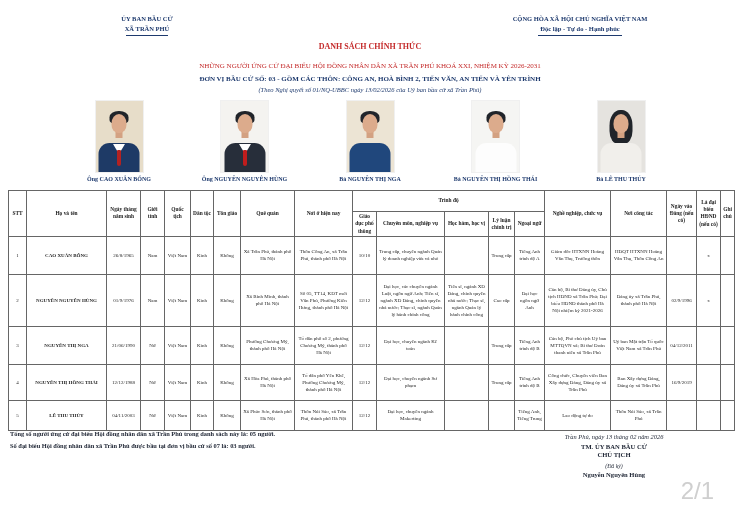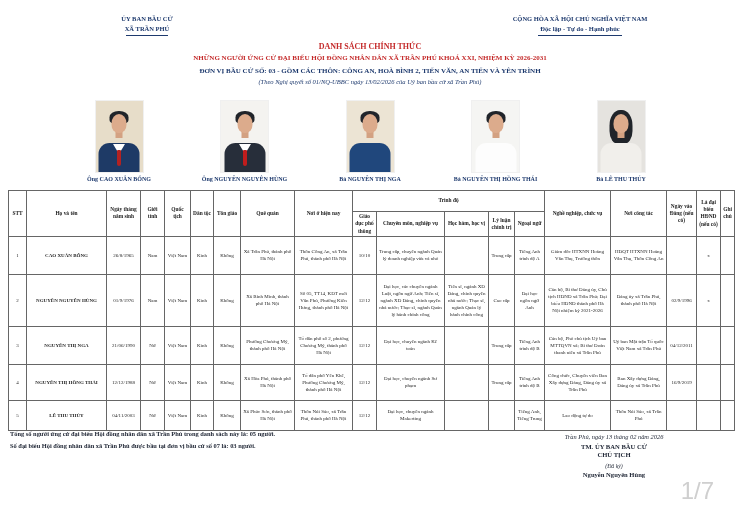--- a/index.html
+++ b/index.html
@@ -5,21 +5,21 @@
   html,body{margin:0;padding:0;background:#fbfbfa;}
   .doc{position:relative;width:740px;height:511px;background:#ffffff;font-family:"Liberation Serif",serif;color:#222;overflow:hidden;}
   
   .hdr-left{position:absolute;left:82px;top:14px;width:130px;text-align:center;color:#1e3a6e;font-weight:bold;font-size:6.5px;line-height:1.5;}
   .hdr-right{position:absolute;left:455px;top:14px;width:250px;text-align:center;color:#1e3a6e;font-weight:bold;font-size:6.5px;line-height:1.5;}
   .hdr-rule{width:42px;border-bottom:1px solid #1e3a6e;margin:1px auto 0;}
   .hdr-rule.wide{width:84px;}
   
   .titles{position:absolute;left:0;right:0;top:42px;text-align:center;}
   .t1{color:#c42a2a;font-weight:bold;font-size:8px;}
-  .t2{color:#c42a2a;font-weight:bold;font-size:7px;margin-top:3px;}
+  .t2{color:#c42a2a;font-weight:normal;font-size:7px;margin-top:11px;}
   .t3{color:#1e3a6e;font-weight:bold;font-size:7px;margin-top:5px;}
   .t4{color:#1e3a6e;font-style:italic;font-size:6.5px;margin-top:3px;}
   
   .photo-row{position:absolute;top:101px;left:58px;right:58px;display:flex;justify-content:space-between;}
   .photo-col{width:122px;text-align:center;}
   .photo{position:relative;width:47px;height:71px;margin:0 auto;overflow:hidden;box-shadow:0 0 0 1px rgba(0,0,0,0.06);}
   .hair{position:absolute;left:50%;transform:translateX(-50%);background:#20242a;}
   .hair.short{top:10px;width:19px;height:13px;border-radius:48% 48% 30% 30%;}
   .hair.long{top:9px;width:23px;height:34px;border-radius:46% 46% 38% 38%;}
   .head{position:absolute;top:13px;left:50%;transform:translateX(-50%);width:15px;height:19px;border-radius:50% 50% 44% 44%;background:#dcab8c;}
@@ -284,14 +284,14 @@
   </div>
 
   <div class="sig">
     <div class="place">Trần Phú, ngày 13 tháng 02 năm 2026</div>
     <div class="org">TM. ỦY BAN BẦU CỬ</div>
     <div class="role">CHỦ TỊCH</div>
     <div class="signed">(Đã ký)</div>
     <div class="name">Nguyễn Nguyên Hùng</div>
   </div>
 
-  <div class="page-ind">1/7</div>
+  <div class="page-ind">2/1</div>
 </div>
 
 </body></html>

